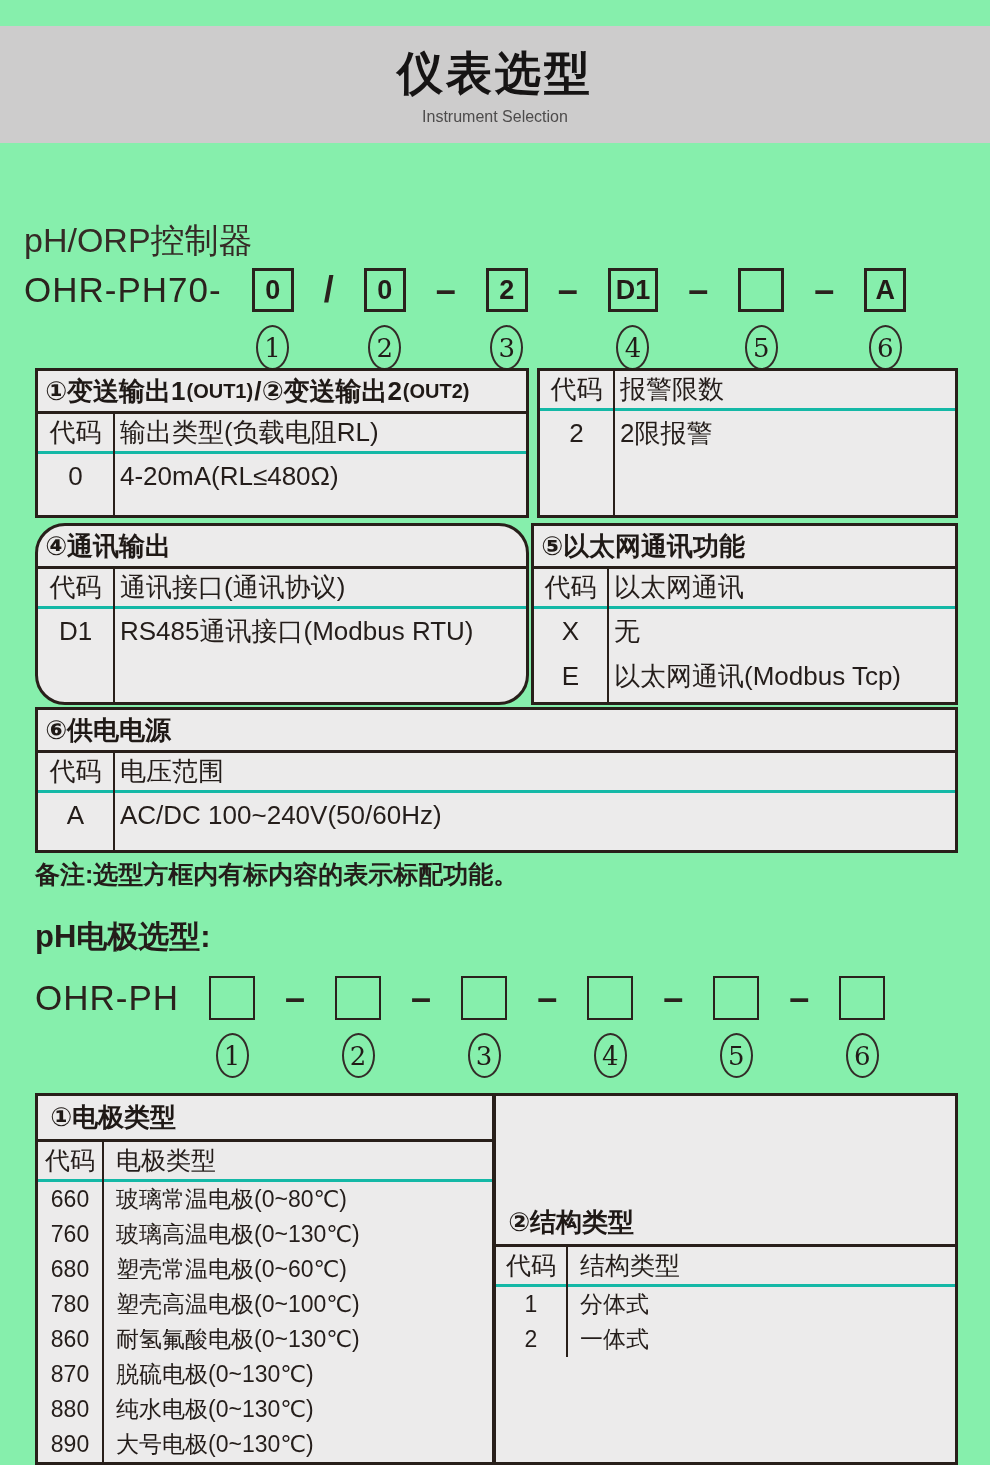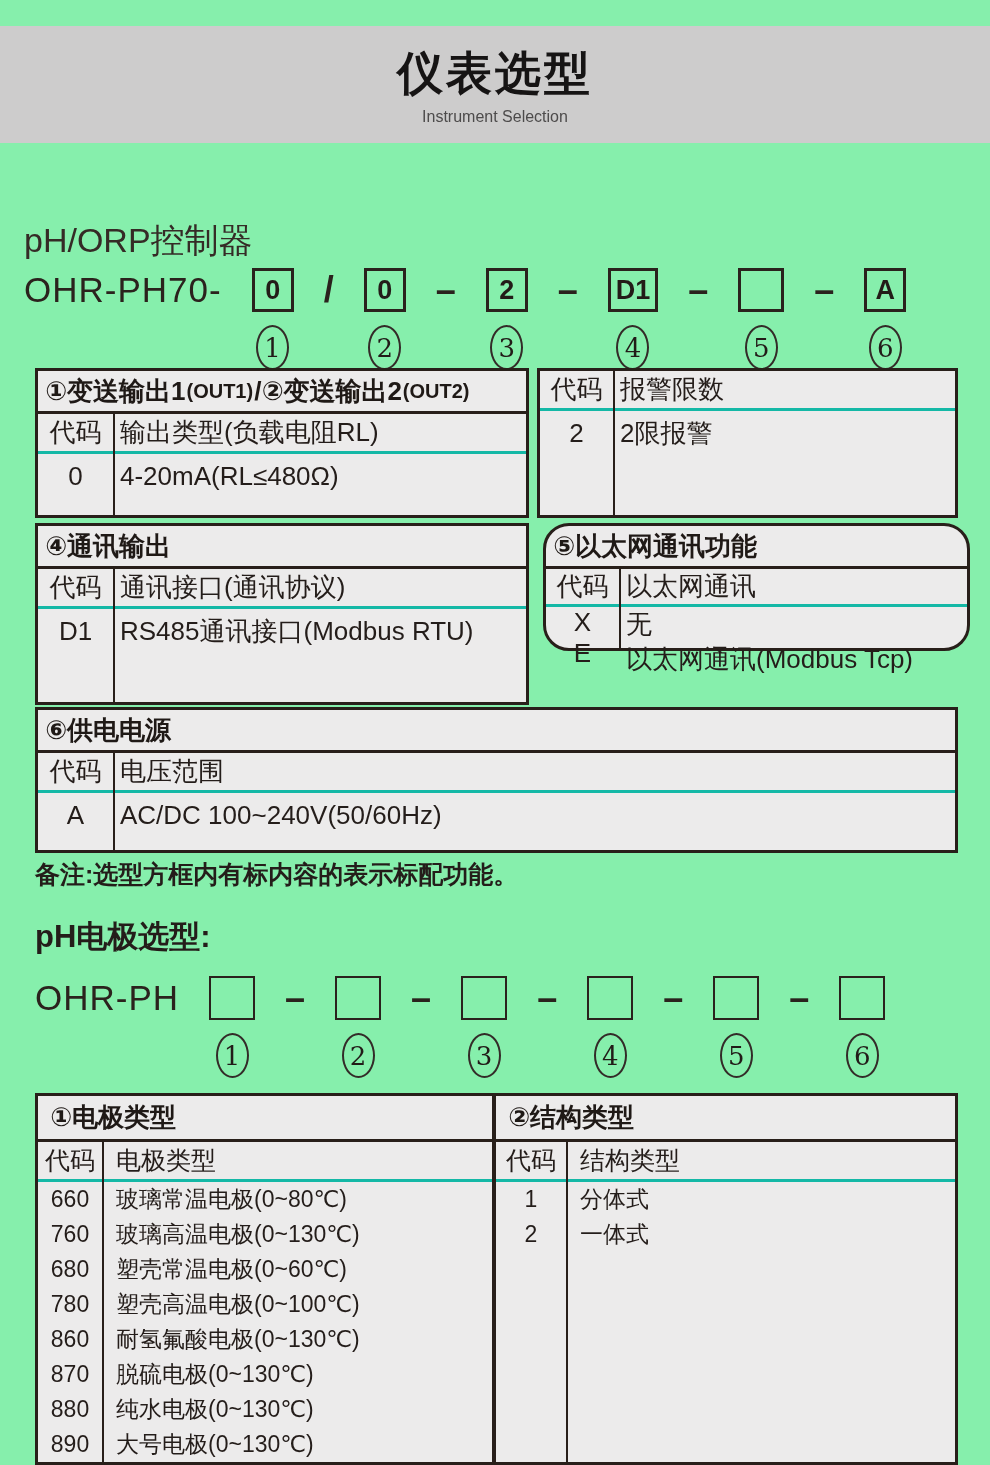--- a/index.html
+++ b/index.html
@@ -75,33 +75,33 @@
   .col-h {
     height:40px; box-sizing:border-box; border-bottom:3px solid #14b8a6;
     display:flex; align-items:center; font-size:26px; color:#241d1a; white-space:nowrap;
   }
   .code-col .col-h, .code-col .cell { justify-content:center; width:100%; box-sizing:border-box; }
   .desc-col .col-h, .desc-col .cell { padding-left:5px; }
   .cell { height:45px; display:flex; align-items:center; font-size:26px; color:#241d1a; white-space:nowrap; }
 
   .t-out   { top:368px; left:35px;  width:494px; height:150px; }
   .t-alarm { top:368px; left:537px; width:421px; height:150px; }
-  .t-comm  { top:523px; left:35px;  width:494px; height:182px; }
-  .t-eth   { top:523px; left:543px; width:427px; height:128px;border-radius:26px; }
+  .t-comm  { top:523px; left:35px;  width:494px; height:182px;border-radius:30px; }
+  .t-eth   { top:523px; left:531px; width:427px; height:182px; }
   .t-power { top:707px; left:35px;  width:923px; height:146px; }
   .t-out .code-col, .t-comm .code-col, .t-power .code-col { width:75px; }
   .t-alarm .code-col, .t-eth .code-col { width:73px; }
 
   .note {
     position:absolute; top:858px; left:35px;
     font-size:25px; font-weight:bold; color:#241d1a;
   }
 
   
-  .t-elec { top:1093px; left:35px; width:923px; height:372px; flex-direction:row; }
+  .t-elec { top:1093px; left:35px; width:923px; height:372px; flex-direction:row;align-items:center; }
   .t-elec .section { display:flex; flex-direction:column; box-sizing:border-box; }
   .t-elec .section.left { width:458px; border-right:4px solid #281f1a; }
   .t-elec .section.right { flex:1; }
   .t-elec .tb-header { height:46px; padding-left:12px; }
   .t-elec .col-h { height:40px; font-size:25px; }
   .t-elec .cell { height:35px; font-size:23px; }
   .t-elec .section.left .code-col { width:64px; }
   .t-elec .section.right .code-col { width:70px; }
   .t-elec .desc-col .col-h, .t-elec .desc-col .cell { padding-left:12px; }
 </style>

